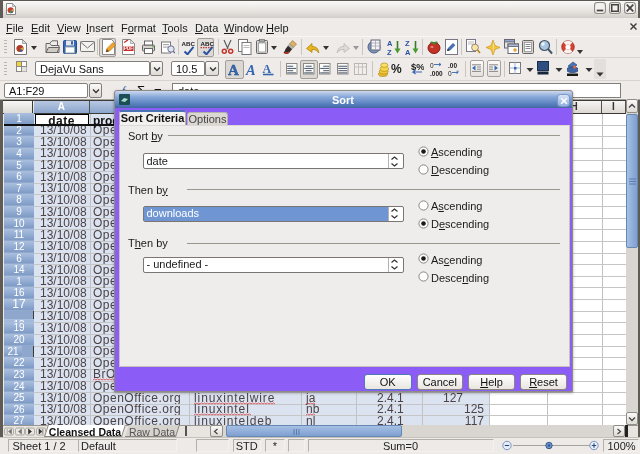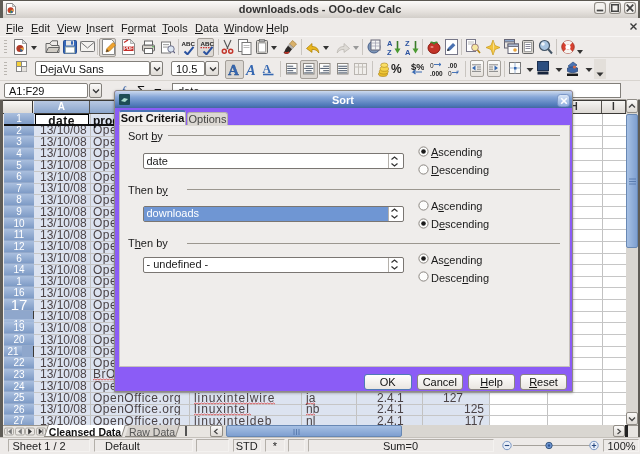--- a/index.html
+++ b/index.html
@@ -15,21 +15,20 @@
 <div class="ab" style="left:638px;top:0;width:2px;height:454px;background:#5f5c56;"></div>
 <div class="ab" style="left:0;top:452px;width:640px;height:2px;background:#5f5c56;"></div>
 <svg class="ab" style="left:6px;top:3px" width="10" height="12" viewBox="0 0 10 12">
       <path d="M0.5 0.5h6l3 3v8h-9z" fill="#fff" stroke="#888"></path>
       <path d="M6.5 .5v3h3z" fill="#ddd" stroke="#888" stroke-width=".6"></path>
       <circle cx="4.6" cy="7.2" r="3" fill="#c2402a"></circle>
       <path d="M4.6 7.2l2.8-1a3 3 0 0 1-.3 2.6z" fill="#e5a33c"></path>
       <path d="M4.6 7.2l2.5 1.6a3 3 0 0 1-2 1.4z" fill="#2a6f9e"></path>
       <path d="M4.6 7.2l.5 2.95a3 3 0 0 1-1.6-.3z" fill="#4d9e4a"></path>
     </svg>
-<div class="ab" style="left:0;top:3px;width:640px;text-align:center;font-size:11px;font-weight:bold;color:#333;">downloads.ods - OOo-dev Calc</div>
 <svg class="ab" style="left:593.5px;top:1.5px" width="12" height="12" viewBox="0 0 11 11">
       <rect x="0.5" y="0.5" width="10" height="10" rx="2.5" fill="#f3f1ee" stroke="#8f8b85"></rect>
       <rect x="2.5" y="7" width="6" height="1.6" fill="#444"></rect>
     </svg>
 <svg class="ab" style="left:608.5px;top:1.5px" width="12" height="12" viewBox="0 0 11 11">
       <rect x="0.5" y="0.5" width="10" height="10" rx="2.5" fill="#f3f1ee" stroke="#8f8b85"></rect>
       <rect x="2.5" y="2.5" width="6" height="6" fill="none" stroke="#444" stroke-width="1.4"></rect>
     </svg>
 <svg class="ab" style="left:623.5px;top:1.5px" width="12" height="12" viewBox="0 0 11 11">
       <rect x="0.5" y="0.5" width="10" height="10" rx="2.5" fill="#f3f1ee" stroke="#8f8b85"></rect>
@@ -410,21 +409,21 @@
 <div class="ab" style="left:4px;top:240.9px;width:30px;height:11.63px;background:linear-gradient(#aabfde,#7e9bc6);border-bottom:1px solid #93a9cb;font-size:10px;color:#fff;text-align:center;line-height:11.63px;">12</div>
 <div class="ab" style="left:34px;top:264.2px;width:592px;height:1px;background:#c6c6c6;"></div>
 <div class="ab" style="left:4px;top:252.6px;width:30px;height:11.63px;background:linear-gradient(#aabfde,#7e9bc6);border-bottom:1px solid #93a9cb;font-size:10px;color:#fff;text-align:center;line-height:11.63px;">6</div>
 <div class="ab" style="left:34px;top:275.8px;width:592px;height:1px;background:#c6c6c6;"></div>
 <div class="ab" style="left:4px;top:264.2px;width:30px;height:11.63px;background:linear-gradient(#aabfde,#7e9bc6);border-bottom:1px solid #93a9cb;font-size:10px;color:#fff;text-align:center;line-height:11.63px;">14</div>
 <div class="ab" style="left:34px;top:287.4px;width:592px;height:1px;background:#c6c6c6;"></div>
 <div class="ab" style="left:4px;top:275.8px;width:30px;height:11.63px;background:linear-gradient(#aabfde,#7e9bc6);border-bottom:1px solid #93a9cb;font-size:10px;color:#fff;text-align:center;line-height:11.63px;">1</div>
 <div class="ab" style="left:34px;top:299.1px;width:592px;height:1px;background:#c6c6c6;"></div>
 <div class="ab" style="left:4px;top:287.4px;width:30px;height:11.63px;background:linear-gradient(#aabfde,#7e9bc6);border-bottom:1px solid #93a9cb;font-size:10px;color:#fff;text-align:center;line-height:11.63px;">16</div>
 <div class="ab" style="left:34px;top:310.7px;width:592px;height:1px;background:#c6c6c6;"></div>
-<div class="ab" style="left:4px;top:299.1px;width:30px;height:11.63px;background:linear-gradient(#aabfde,#7e9bc6);border-bottom:1px solid #93a9cb;font-size:15px;color:#fff;text-align:center;line-height:11.63px;">17</div>
+<div class="ab" style="left:4px;top:299.1px;width:30px;height:11.63px;background:linear-gradient(#aabfde,#7e9bc6);border-bottom:1px solid #93a9cb;font-size:12px;color:#fff;text-align:center;line-height:11.63px;">17</div>
 <div class="ab" style="left:34px;top:322.3px;width:592px;height:1px;background:#c6c6c6;"></div>
 <div class="ab" style="left:4px;top:319px;width:30px;height:11.63px;background:linear-gradient(#aabfde,#7e9bc6);border-bottom:1px solid #93a9cb;font-size:10px;color:#fff;text-align:center;line-height:11.63px;">18</div>
 <div class="ab" style="left:34px;top:334.0px;width:592px;height:1px;background:#c6c6c6;"></div>
 <div class="ab" style="left:4px;top:322.3px;width:30px;height:11.63px;background:linear-gradient(#aabfde,#7e9bc6);border-bottom:1px solid #93a9cb;font-size:10px;color:#fff;text-align:center;line-height:11.63px;">19</div>
 <div class="ab" style="left:34px;top:345.6px;width:592px;height:1px;background:#c6c6c6;"></div>
 <div class="ab" style="left:4px;top:334.0px;width:30px;height:11.63px;background:linear-gradient(#aabfde,#7e9bc6);border-bottom:1px solid #93a9cb;font-size:10px;color:#fff;text-align:center;line-height:11.63px;">20</div>
 <div class="ab" style="left:34px;top:357.2px;width:592px;height:1px;background:#c6c6c6;"></div>
 <div class="ab" style="left:4px;top:345.6px;width:18px;height:11.63px;background:linear-gradient(#aabfde,#7e9bc6);border-bottom:1px solid #93a9cb;font-size:10px;color:#fff;text-align:center;line-height:11.63px;">21</div>
 <div class="ab" style="left:34px;top:368.9px;width:592px;height:1px;background:#c6c6c6;"></div>
 <div class="ab" style="left:4px;top:357.2px;width:30px;height:11.63px;background:linear-gradient(#aabfde,#7e9bc6);border-bottom:1px solid #93a9cb;font-size:10px;color:#fff;text-align:center;line-height:11.63px;">22</div>
@@ -574,21 +573,21 @@
 <svg class="ab" style="left:293px;top:428.5px" width="7" height="6" viewBox="0 0 7 6">
       <path d="M1 0v6M3.5 0v6M6 0v6" stroke="#5577aa" stroke-width="0.9"></path>
     </svg>
 <div class="ab" style="left:613px;top:425px;width:12px;height:12px;background:linear-gradient(#fbfaf9,#dedad5);border:1px solid #908c86;border-radius:2px;"></div>
 <svg class="ab" style="left:616px;top:428px" width="6" height="7" viewBox="0 0 6 7">
       <path d="M1.5 1l3 2.5-3 2.5" fill="none" stroke="#444" stroke-width="1.2"></path>
     </svg>
 <div class="ab" style="left:625px;top:425px;width:2.5px;height:12px;background:#222;"></div>
 <div class="ab" style="left:0;top:437px;width:640px;height:17px;background:#edeae8;border-top:1px solid #c5c1bb;"></div>
 <div class="panel" style="left:7.5px;top:439px;width:82.5px;height:13px;padding-left:4px;line-height:12px;">Sheet 1 / 2</div>
-<div class="panel" style="left:94px;top:439px;width:98.5px;height:13px;padding-left:10px;line-height:12px;">Default</div>
+<div class="panel" style="left:78px;top:439px;width:98.5px;height:13px;padding-left:2px;line-height:12px;">Default</div>
 <div class="panel" style="left:196px;top:439px;width:33px;height:13px;padding-left:4px;line-height:12px;"></div>
 <div class="panel" style="left:232.5px;top:439px;width:28.5px;height:13px;text-align:center;line-height:12px;">STD</div>
 <div class="panel" style="left:265px;top:439px;width:20px;height:13px;text-align:center;line-height:12px;">*</div>
 <div class="panel" style="left:287.5px;top:439px;width:17.5px;height:13px;padding-left:4px;line-height:12px;"></div>
 <div class="panel" style="left:307.5px;top:439px;width:186px;height:13px;text-align:center;line-height:12px;">Sum=0</div>
 <div class="panel" style="left:602.5px;top:439px;width:36px;height:13px;padding-left:4px;line-height:12px;">100%</div>
 <svg class="ab" style="left:500px;top:440px" width="100" height="12" viewBox="0 0 100 12">
       <circle cx="7" cy="5.5" r="4.2" fill="#e8eef8" stroke="#7a96c2"></circle>
       <path d="M4.8 5.5h4.4" stroke="#2a4a80" stroke-width="1.1"></path>
       <path d="M13 5.5h78" stroke="#a5a19b" stroke-width="1"></path>

